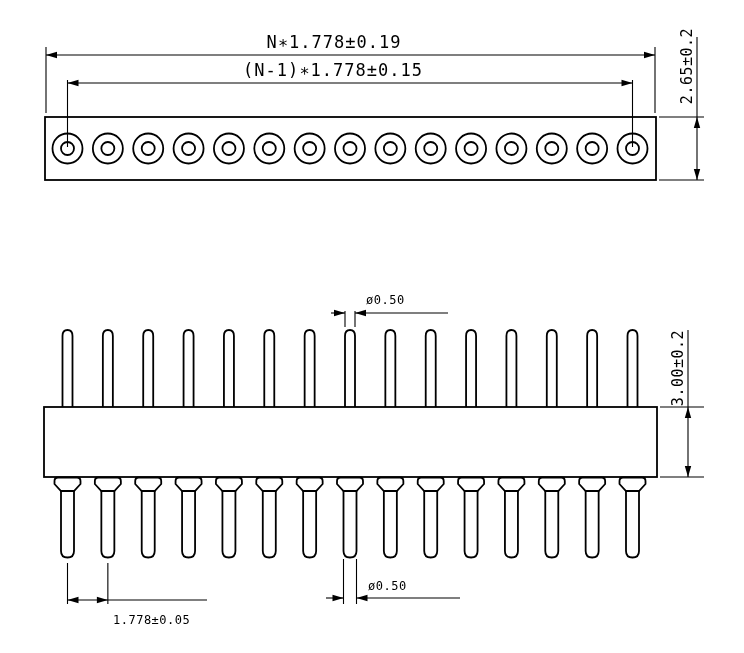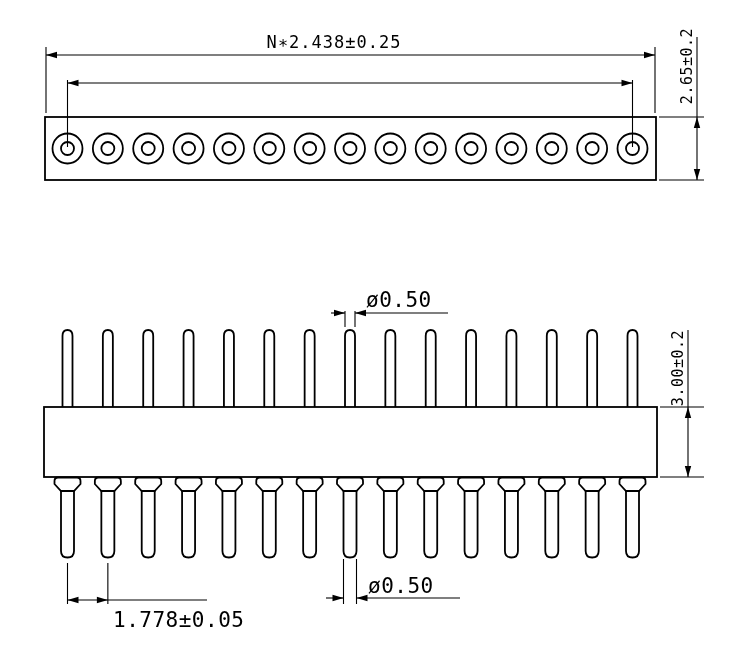--- a/index.html
+++ b/index.html
@@ -15,21 +15,21 @@
     position:absolute;
     color:#000;
     font-size:16px;
     line-height:19px;
     white-space:nowrap;
     letter-spacing:0.5px;
   }
   .dim-label.big{font-size:17px;letter-spacing:1px;}
   .dim-label.center{transform:translateX(-50%);}
   .dim-label.vert{transform:translate(-50%,-50%) rotate(-90deg);font-size:15px;}
-  .dim-label.small{font-size:21px;}
+  .dim-label.small{font-size:12px;}
 </style>
 </head>
 <body>
 
 <div id="sheet">
 
   <svg id="dwg" width="744" height="653" viewBox="0 0 744 653">
       <g>
         <rect x="45" y="117" width="611" height="63" fill="none" stroke="#000000" stroke-width="1.8"></rect>
         <circle cx="67.5" cy="148.5" r="15" fill="none" stroke="#000000" stroke-width="1.8"></circle>
@@ -157,22 +157,23 @@
       <g>
         <line x1="343.5" y1="559" x2="343.5" y2="604" stroke="#000000" stroke-width="1.1"></line>
         <line x1="356.5" y1="559" x2="356.5" y2="604" stroke="#000000" stroke-width="1.1"></line>
         <line x1="326" y1="598" x2="343.5" y2="598" stroke="#000000" stroke-width="1.1"></line>
         <line x1="356.5" y1="598" x2="460" y2="598" stroke="#000000" stroke-width="1.1"></line>
         <polygon points="343.5,598 332.5,594.8 332.5,601.2" fill="#000000"></polygon>
         <polygon points="356.5,598 367.5,594.8 367.5,601.2" fill="#000000"></polygon>
       </g>
     </svg>
 
-  <div class="dim-label big center" style="left:334px;top:33px;">N∗2.438±0.25</div>
+  <div class="dim-label big center" style="left:334px;top:33px;">N∗1.778±0.19</div>
 
+  <div class="dim-label big center" style="left:333px;top:61px;">(N-1)∗1.778±0.15</div>
 
   <div class="dim-label vert" style="left:687px;top:66px;">2.65±0.2</div>
 
   <div class="dim-label small" style="left:366px;top:291px;">ø0.50</div>
 
   <div class="dim-label vert" style="left:678px;top:368px;">3.00±0.2</div>
 
   <div class="dim-label small" style="left:113px;top:611px;">1.778±0.05</div>
 
   <div class="dim-label small" style="left:368px;top:577px;">ø0.50</div>

